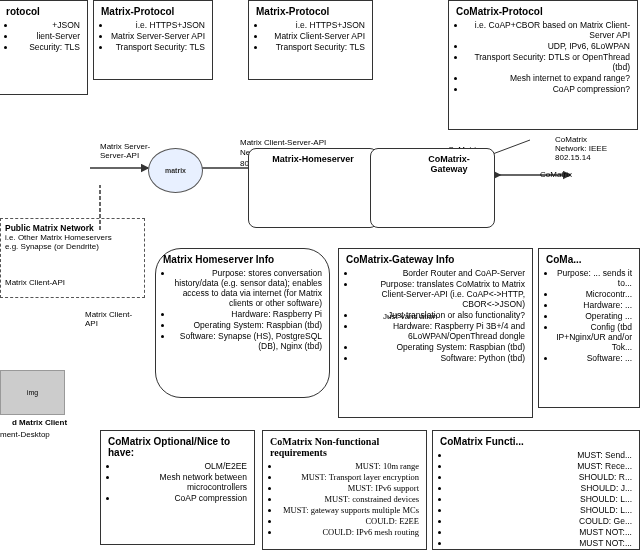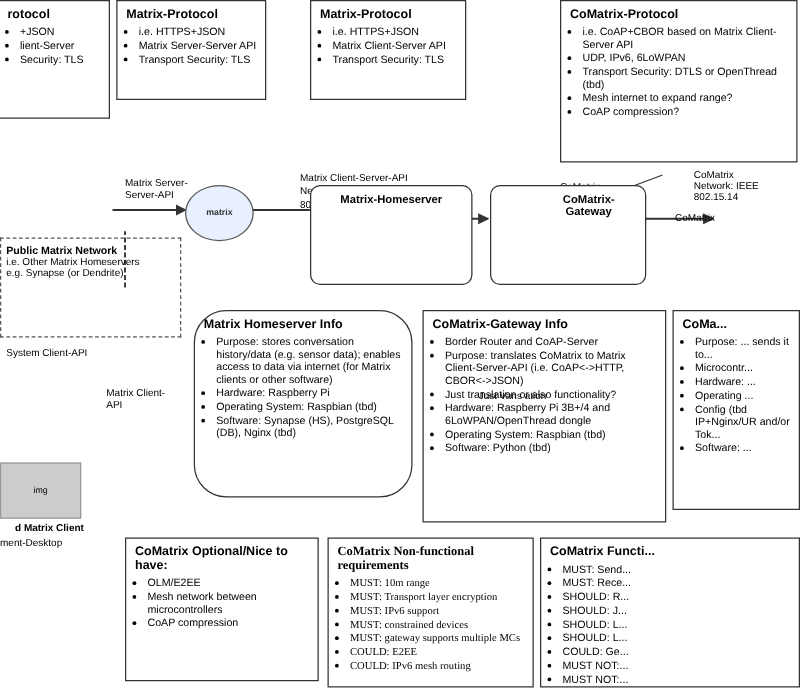--- a/index.html
+++ b/index.html
@@ -28,20 +28,21 @@
       font-weight: bold;
       font-size: 10px;
       margin-bottom: 3px;
     }
     .box ul {
       padding-left: 10px;
       font-size: 8.5px;
     }
     .box ul li {
       margin-bottom: 1px;
+      text-align: right;
     }
     .label-text {
       position: absolute;
       font-size: 8.5px;
       background: transparent;
     }
     
     .matrix-circle {
       position: absolute;
       border: 1.5px solid #555;
@@ -61,20 +62,21 @@
       border: 1px solid #999;
       display: flex;
       align-items: center;
       justify-content: center;
       font-size: 7px;
     }
     .dashed-box {
       position: absolute;
       border: 1.5px dashed #555;
       padding: 4px;
+      margin-top: 28px;
     }
     svg.arrows {
       position: absolute;
       top: 0; left: 0;
       width: 640px;
       height: 555px;
       pointer-events: none;
     }
   </style>
 </head>
@@ -162,31 +164,31 @@
   <div class="label-text" style="left:540px; top:170px; font-size:8px;">CoMatrix</div>
 
   <div class="matrix-circle" style="left:148px; top:148px; width:55px; height:45px;">
     <span>matrix</span>
   </div>
 
   <div class="box" style="left:248px; top:148px; width:130px; height:80px; border-radius:8px;">
     <div style="font-weight:bold; font-size:9px; text-align:center;">Matrix-Homeserver</div>
   </div>
 
-  <div class="box" style="left:392px; top:148px; width:125px; height:80px; border-radius:8px;padding-left:40px;">
+  <div class="box" style="left:370px; top:148px; width:125px; height:80px; border-radius:8px;padding-left:40px;">
     <div style="font-weight:bold; font-size:9px; text-align:center;">CoMatrix-Gateway</div>
   </div>
 
   <div class="dashed-box" style="left:0px; top:190px; width:145px; height:80px;">
     <div style="font-weight:bold; font-size:8.5px;">Public Matrix Network</div>
     <div style="font-size:8px; ">i.e. Other Matrix Homeservers</div>
     <div style="font-size:8px;">e.g. Synapse (or Dendrite)</div>
   </div>
 
-  <div class="label-text" style="left:5px; top:278px; font-size:8px;">System Client-API</div>
+  <div class="label-text" style="left:5px; top:278px; font-size:8px;">Matrix Client-API</div>
 
   <div class="img-placeholder" style="left:0px; top:370px; width:65px; height:45px;">
     <span>img</span>
   </div>
 
   <div class="label-text" style="left:0px; top:418px; font-size:8px; font-weight:bold;margin-left:12px;">d Matrix Client</div>
   <div class="label-text" style="left:0px; top:430px; font-size:8px;">ment-Desktop</div>
 
   <div class="box" style="left:155px; top:248px; width:175px; height:150px;border-radius:26px;">
     <div class="box-title">Matrix Homeserver Info</div>

